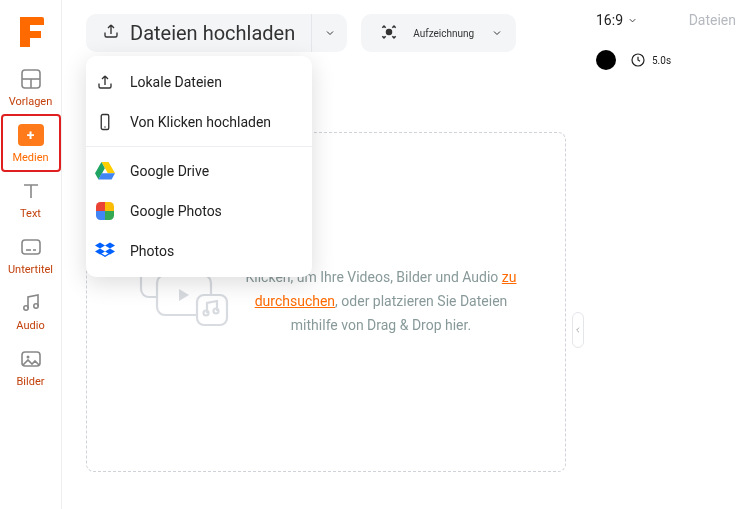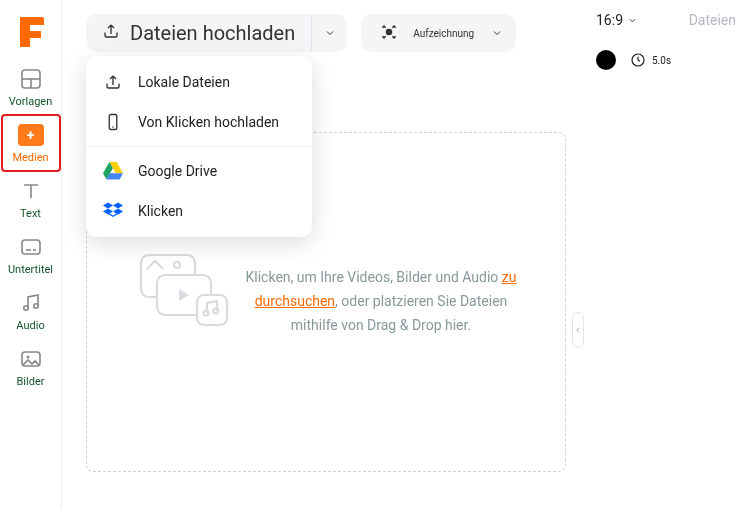--- a/index.html
+++ b/index.html
@@ -27,21 +27,21 @@
     width: 48px; height: 48px;
     display:flex; align-items:center; justify-content:center;
     margin-bottom: 4px;
   }
   .side-item {
     width: 56px; height: 54px;
     display:flex; flex-direction:column; align-items:center; justify-content:center;
     gap: 3px;
     border-radius: 6px;
     cursor:pointer;
-    color:#14532d;
+    color:#c2410c;
     position:relative;
   }
   .side-item .ic { width:26px; height:26px; display:flex;align-items:center;justify-content:center; }
   .side-item .lbl { font-size:11px; }
   .side-item.active { color:#ff6a00; }
   .side-highlight {
     position:absolute; inset:-2px;
     border:2px solid #e02020; border-radius:4px;
     pointer-events:none;
   }
@@ -87,21 +87,21 @@
     left: 24px; top: 56px;
     width: 226px;
     background:#fff;
     border-radius:10px;
     box-shadow: 0 6px 24px rgba(0,0,0,.14);
     padding: 6px 0;
     z-index: 20;
   }
   .menu-item {
     display:flex; align-items:center; gap:14px;
-    padding: 9px 16px;
+    padding: 9px 8px;
     font-size:14px; color:#222;
     cursor:pointer;
   }
   .menu-sep { height:1px; background:#eceef1; margin:4px 0; }
   .mi-icon { width:22px; height:22px; display:flex; align-items:center; justify-content:center; }
 
   
   .right {
     width:168px; padding: 12px 14px 0 14px;
     position:relative;
@@ -265,30 +265,41 @@
         <span class="mi-icon">
           <svg width="20" height="18" viewBox="0 0 87 78">
               <path d="M28 0h31l28 49H56z" fill="#ffcf00"></path>
               <path d="M0 49l28-49 15 27L15 76z" fill="#1fa463"></path>
               <path d="M15 76l14-27h58L72 76z" fill="#4285f4"></path>
             </svg>
         </span>
         <span>Google Drive</span>
       </div>
       <div class="menu-item">
+        <span class="mi-icon">
+          <span class="gphotos">
+              <span class="a"></span>
+              <span class="b"></span>
+              <span class="c"></span>
+              <span class="d"></span>
+            </span>
+        </span>
+        <span>Google Photos</span>
+      </div>
+      <div class="menu-item">
         <span class="mi-icon dropbox">
           <svg width="20" height="18" viewBox="0 0 40 34" fill="#0061ff">
               <path d="M10 0l10 6-10 6L0 6z"></path>
               <path d="M30 0l10 6-10 6-10-6z"></path>
               <path d="M10 12l10 6-10 6L0 18z"></path>
               <path d="M30 12l10 6-10 6-10-6z"></path>
               <path d="M20 26l10-6v3l-10 6-10-6v-3z"></path>
             </svg>
         </span>
-        <span>Klicken</span>
+        <span>Photos</span>
       </div>
     </div>
 
     <div class="dropzone">
       <div class="graphic">
         <svg width="110" height="80" viewBox="0 0 110 80" fill="none" stroke="#b9bec7" stroke-width="2.2">
           <rect x="14" y="6" width="54" height="42" rx="8"></rect>
           <path d="M20 20l8-8 8 8"></path>
             <circle cx="50" cy="16" r="3"></circle>
           <rect x="30" y="26" width="54" height="40" rx="8" fill="#fff"></rect>

